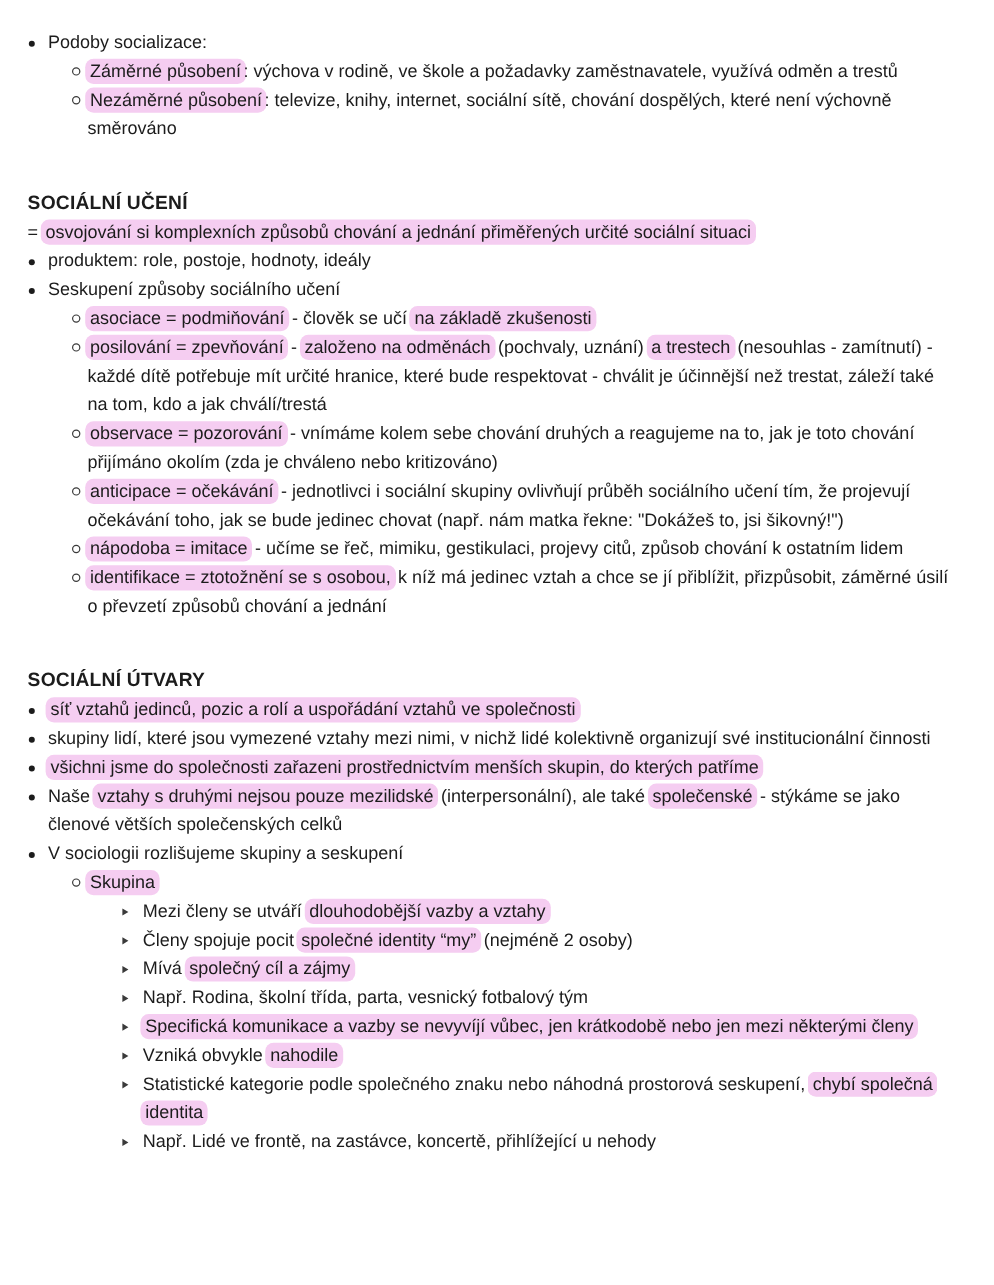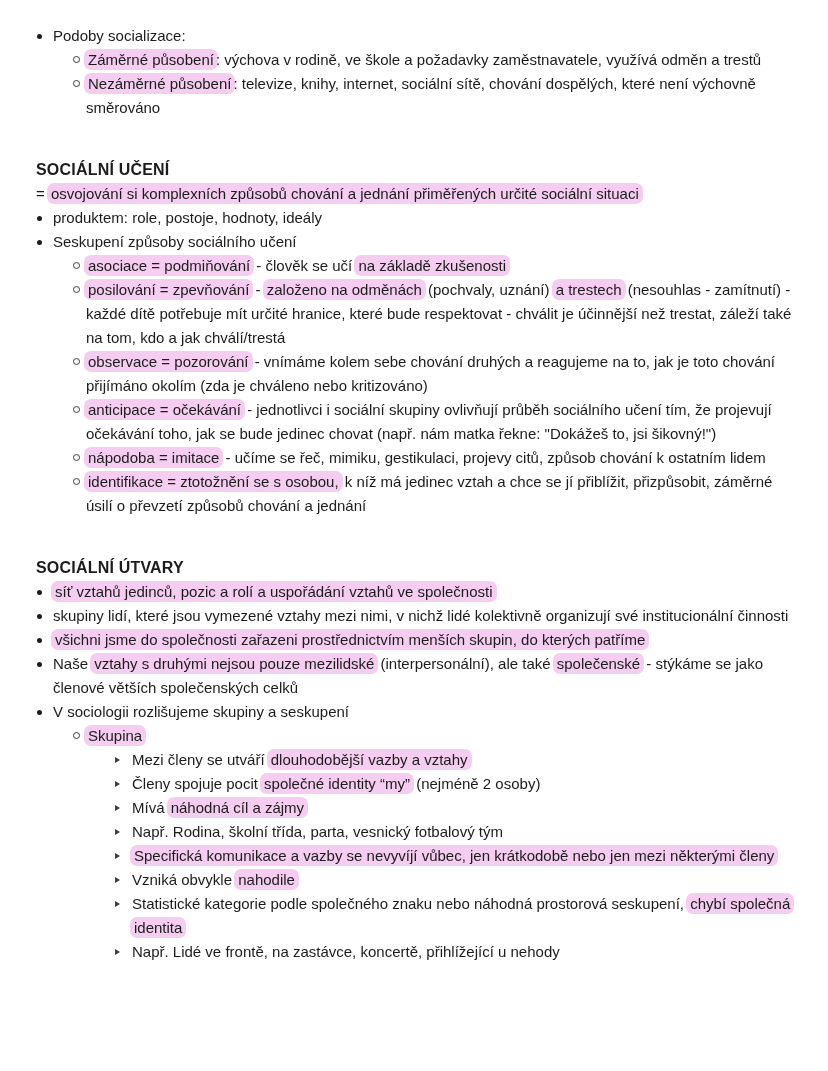--- a/index.html
+++ b/index.html
@@ -1,19 +1,19 @@
 <!DOCTYPE html>
 <html style="--bg: #ffffff; --ink: #1c1c1c; --hl: #f5cdf1;"><head>
 <meta charset="utf-8">
 <style>
   html,body{margin:0;padding:0;background:#ffffff;}
   .page{
     width:828px;height:1071px;box-sizing:border-box;
     background:var(--bg,#ffffff);
-    padding:24px 30px 0 13px;
+    padding:24px 30px 0 0;
     font-family:"Liberation Sans","DejaVu Sans",sans-serif;
     font-size:15px;line-height:24px;
     color:var(--ink,#1c1c1c);
     overflow:hidden;
   }
   .block{display:flex;align-items:flex-start;}
   .block.h{padding-left:23px;margin-top:38px;}
   .block.h .text{font-weight:700;font-size:16px;letter-spacing:.2px;}
   .block.eq{padding-left:23px;}
   .block.lvl1{padding-left:24px;}
@@ -131,21 +131,21 @@
     <div class="block li lvl3">
       <span class="marker shape-triangle"></span>
       <span class="text"><span>Mezi členy se utváří </span><span class="hl">dlouhodobější vazby a vztahy</span></span>
     </div>
     <div class="block li lvl3">
       <span class="marker shape-triangle"></span>
       <span class="text"><span>Členy spojuje pocit </span><span class="hl">společné identity “my”</span><span> (nejméně 2 osoby)</span></span>
     </div>
     <div class="block li lvl3">
       <span class="marker shape-triangle"></span>
-      <span class="text"><span>Mívá </span><span class="hl">náhodná cíl a zájmy</span></span>
+      <span class="text"><span>Mívá </span><span class="hl">společný cíl a zájmy</span></span>
     </div>
     <div class="block li lvl3">
       <span class="marker shape-triangle"></span>
       <span class="text"><span>Např. Rodina, školní třída, parta, vesnický fotbalový tým</span></span>
     </div>
     <div class="block li lvl3">
       <span class="marker shape-triangle"></span>
       <span class="text"><span class="hl">Specifická komunikace a vazby se nevyvíjí vůbec, jen krátkodobě nebo jen mezi některými členy</span></span>
     </div>
     <div class="block li lvl3">

